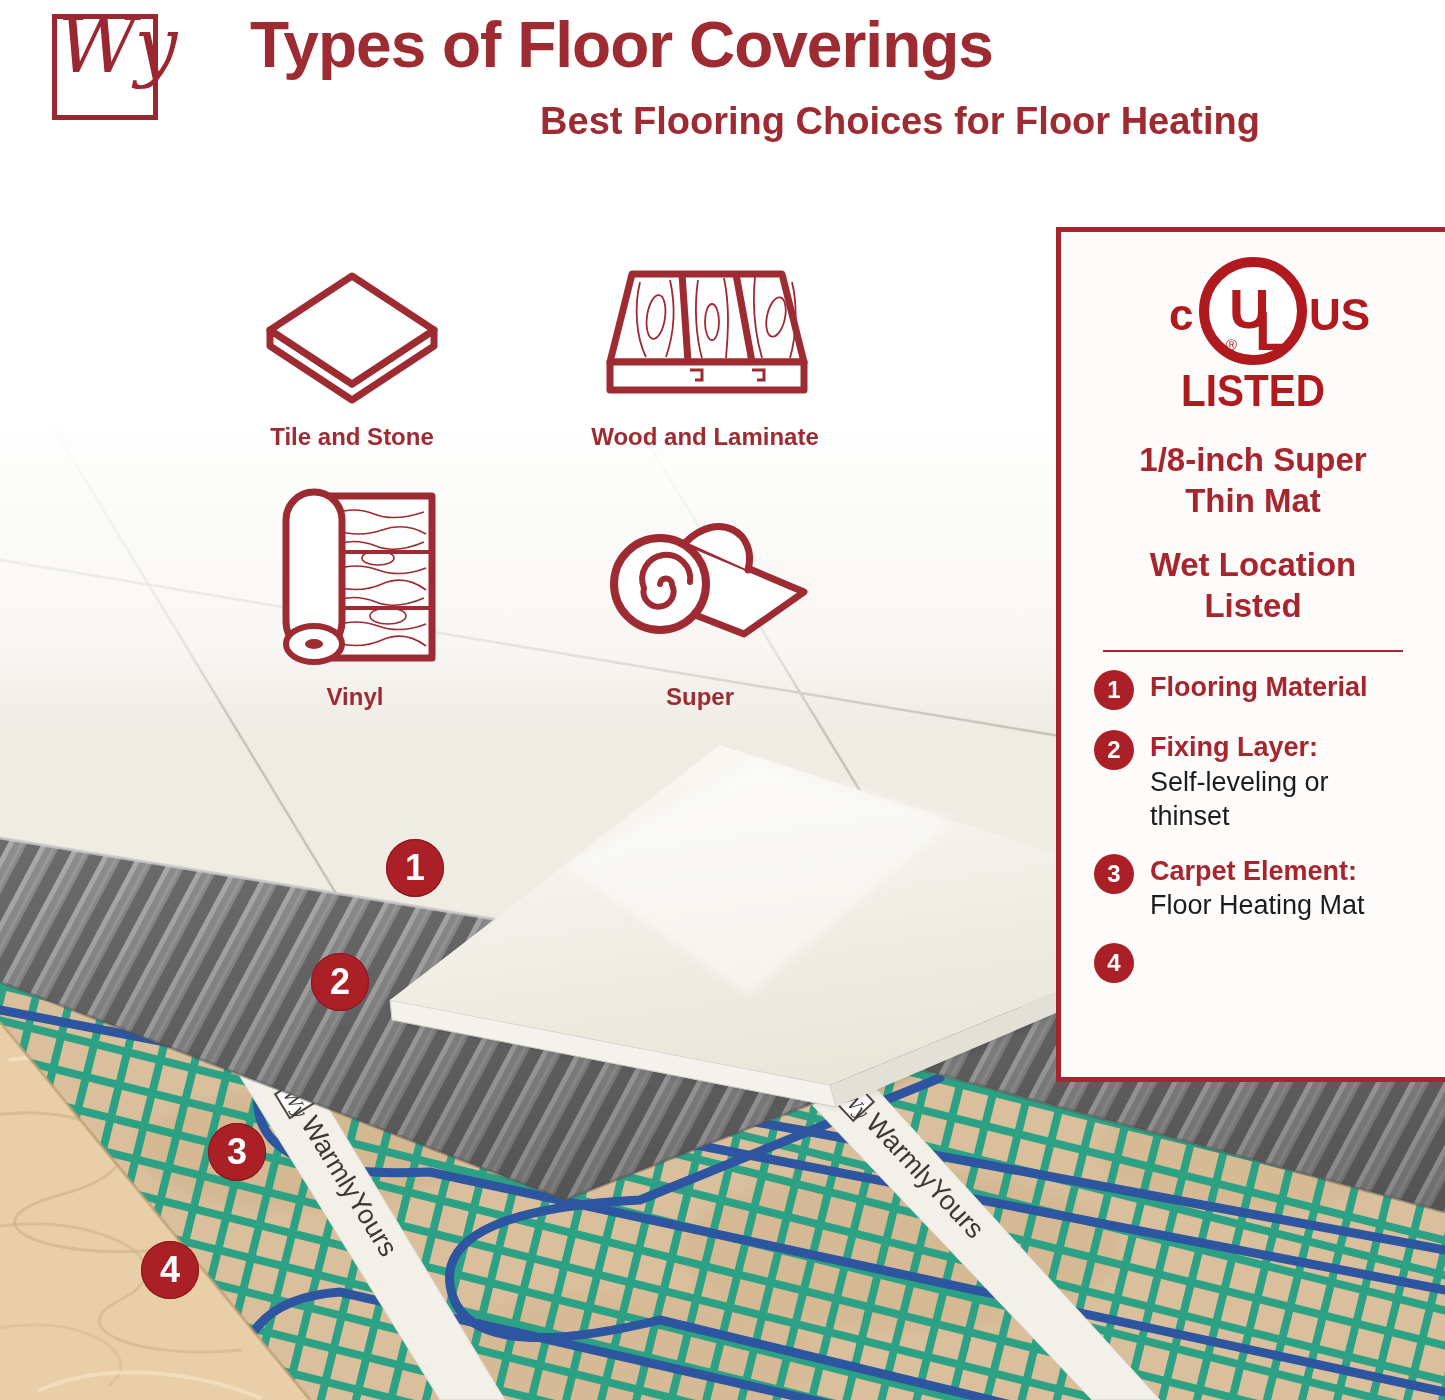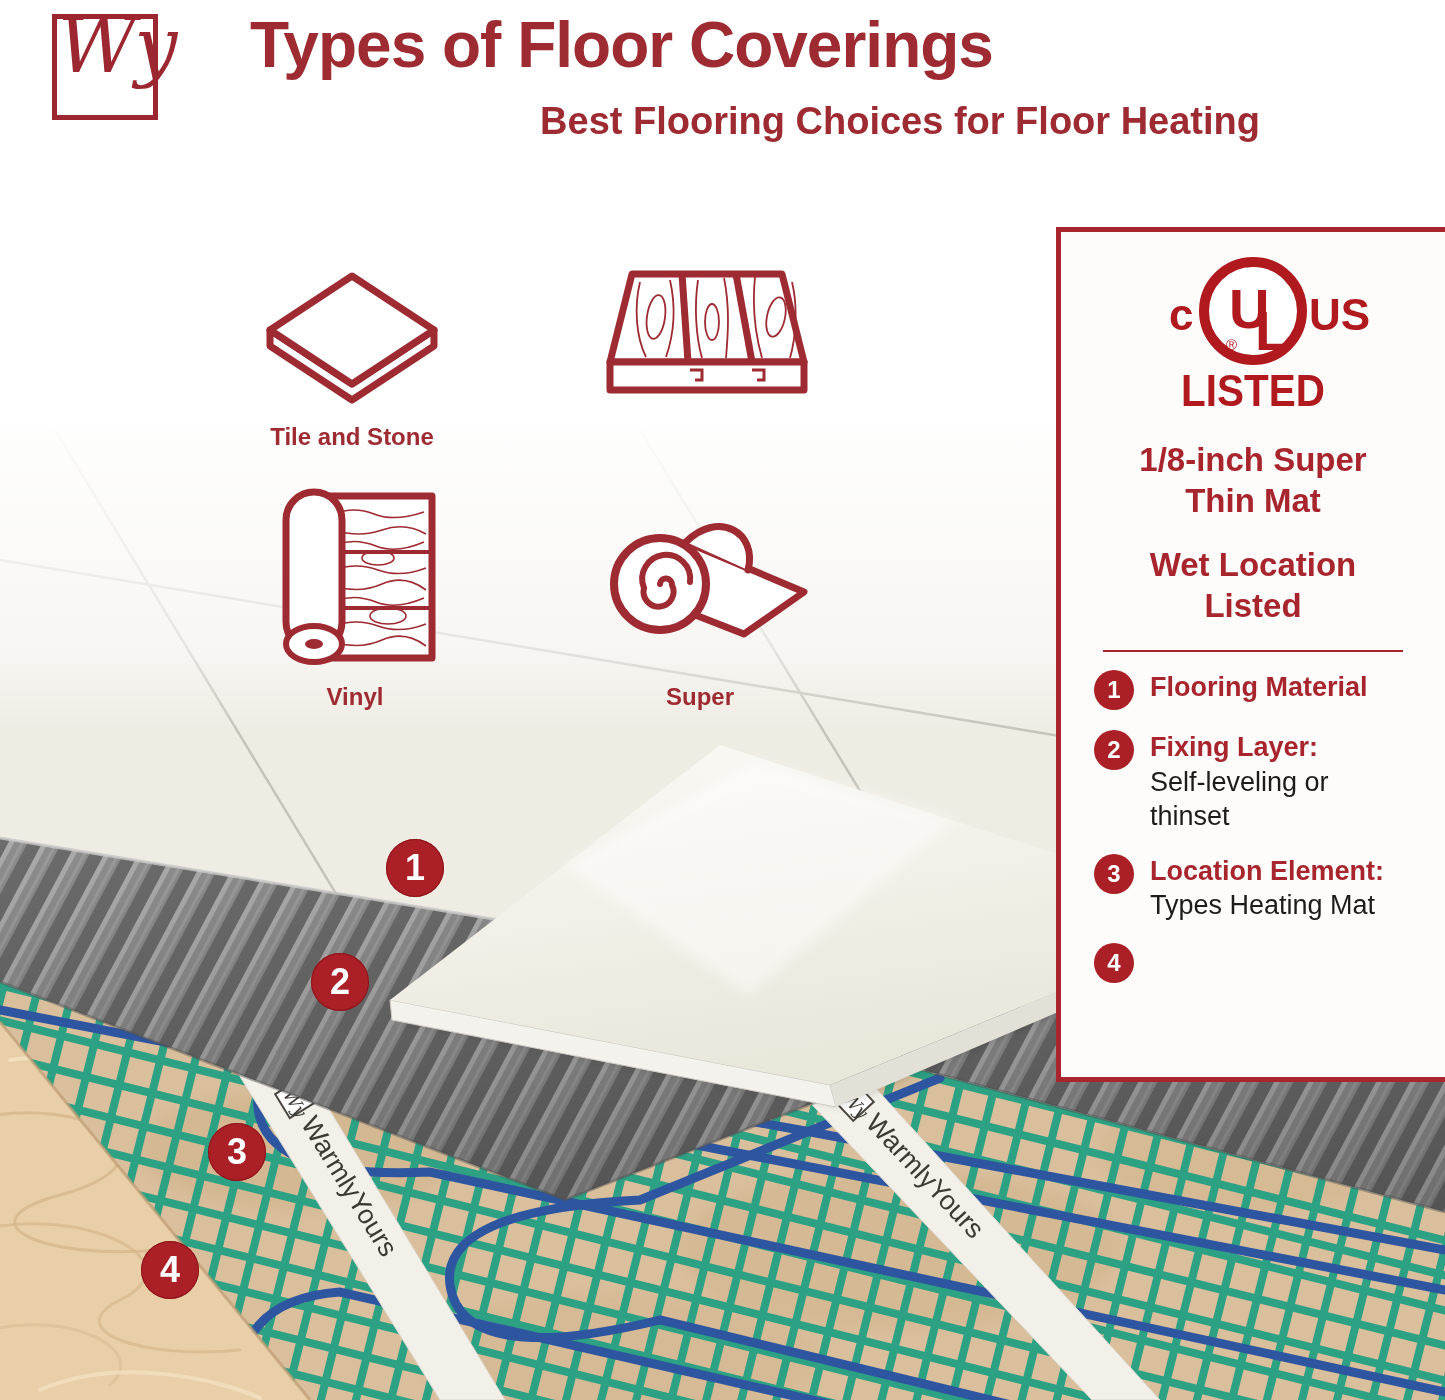--- a/index.html
+++ b/index.html
@@ -174,20 +174,21 @@
       <ellipse cx="66" cy="55" rx="9" ry="22" transform="rotate(8 66 55)"></ellipse>
       <path d="M 50,20 C 44,45 46,75 56,95 M 80,18 C 86,45 84,72 76,95"></path>
       <ellipse cx="122" cy="60" rx="7" ry="18"></ellipse>
       <path d="M 108,18 C 104,45 106,75 112,96 M 134,16 C 140,45 138,72 136,96"></path>
       <ellipse cx="186" cy="55" rx="9" ry="20" transform="rotate(12 186 55)"></ellipse>
       <path d="M 165,15 C 162,45 166,75 172,96 M 202,20 C 208,45 206,75 200,96"></path>
       <path d="M 100,108 h12 v10 h-7" stroke-width="3"></path>
       <path d="M 162,108 h12 v10 h-7" stroke-width="3"></path>
     </g>
   </svg>
+  <div class="abs flabel" style="left:545px;top:423px;width:320px">Wood and Laminate</div>
 
   <svg class="abs" style="left:268px;top:478px" width="180" height="205" viewBox="0 0 180 205">
     <rect class="ficon" x="58" y="18" width="106" height="162" stroke-width="7"></rect>
     <g fill="none" stroke="#9e2a32" stroke-width="1.6">
       <path d="M 66,36 q 20,-8 40,0 t 50,-2 M 66,52 q 25,8 48,0 t 44,4 M 70,66 q 18,-6 38,2 t 48,-4"></path>
       <path d="M 66,92 q 22,-8 44,0 t 48,-2 M 66,108 q 25,8 48,-2 t 44,6 M 70,122 q 18,-6 38,2 t 48,-4"></path>
       <path d="M 66,148 q 22,-8 44,0 t 48,-2 M 66,164 q 25,8 48,-2 t 44,6"></path>
       <ellipse cx="110" cy="80" rx="16" ry="7"></ellipse>
       <ellipse cx="120" cy="138" rx="18" ry="8"></ellipse>
     </g>
@@ -228,22 +229,22 @@
         <div class="ltext"><span class="ltitle">Flooring Material</span></div>
       </div>
       <div class="legend-item">
         <div class="lnum">2</div>
         <div class="ltext"><span class="ltitle">Fixing Layer:</span>
           <div class="ldesc">Self-leveling or
 thinset</div></div>
       </div>
       <div class="legend-item">
         <div class="lnum">3</div>
-        <div class="ltext"><span class="ltitle">Location Element:</span>
-          <div class="ldesc">Types Heating Mat</div></div>
+        <div class="ltext"><span class="ltitle">Carpet Element:</span>
+          <div class="ldesc">Floor Heating Mat</div></div>
       </div>
       <div class="legend-item">
         <div class="lnum">4</div>
       </div>
     </div>
   </div>
 
   <div class="abs marker" style="left:386px;top:839px">1</div>
   <div class="abs marker" style="left:311px;top:953px">2</div>
   <div class="abs marker" style="left:208px;top:1123px">3</div>

